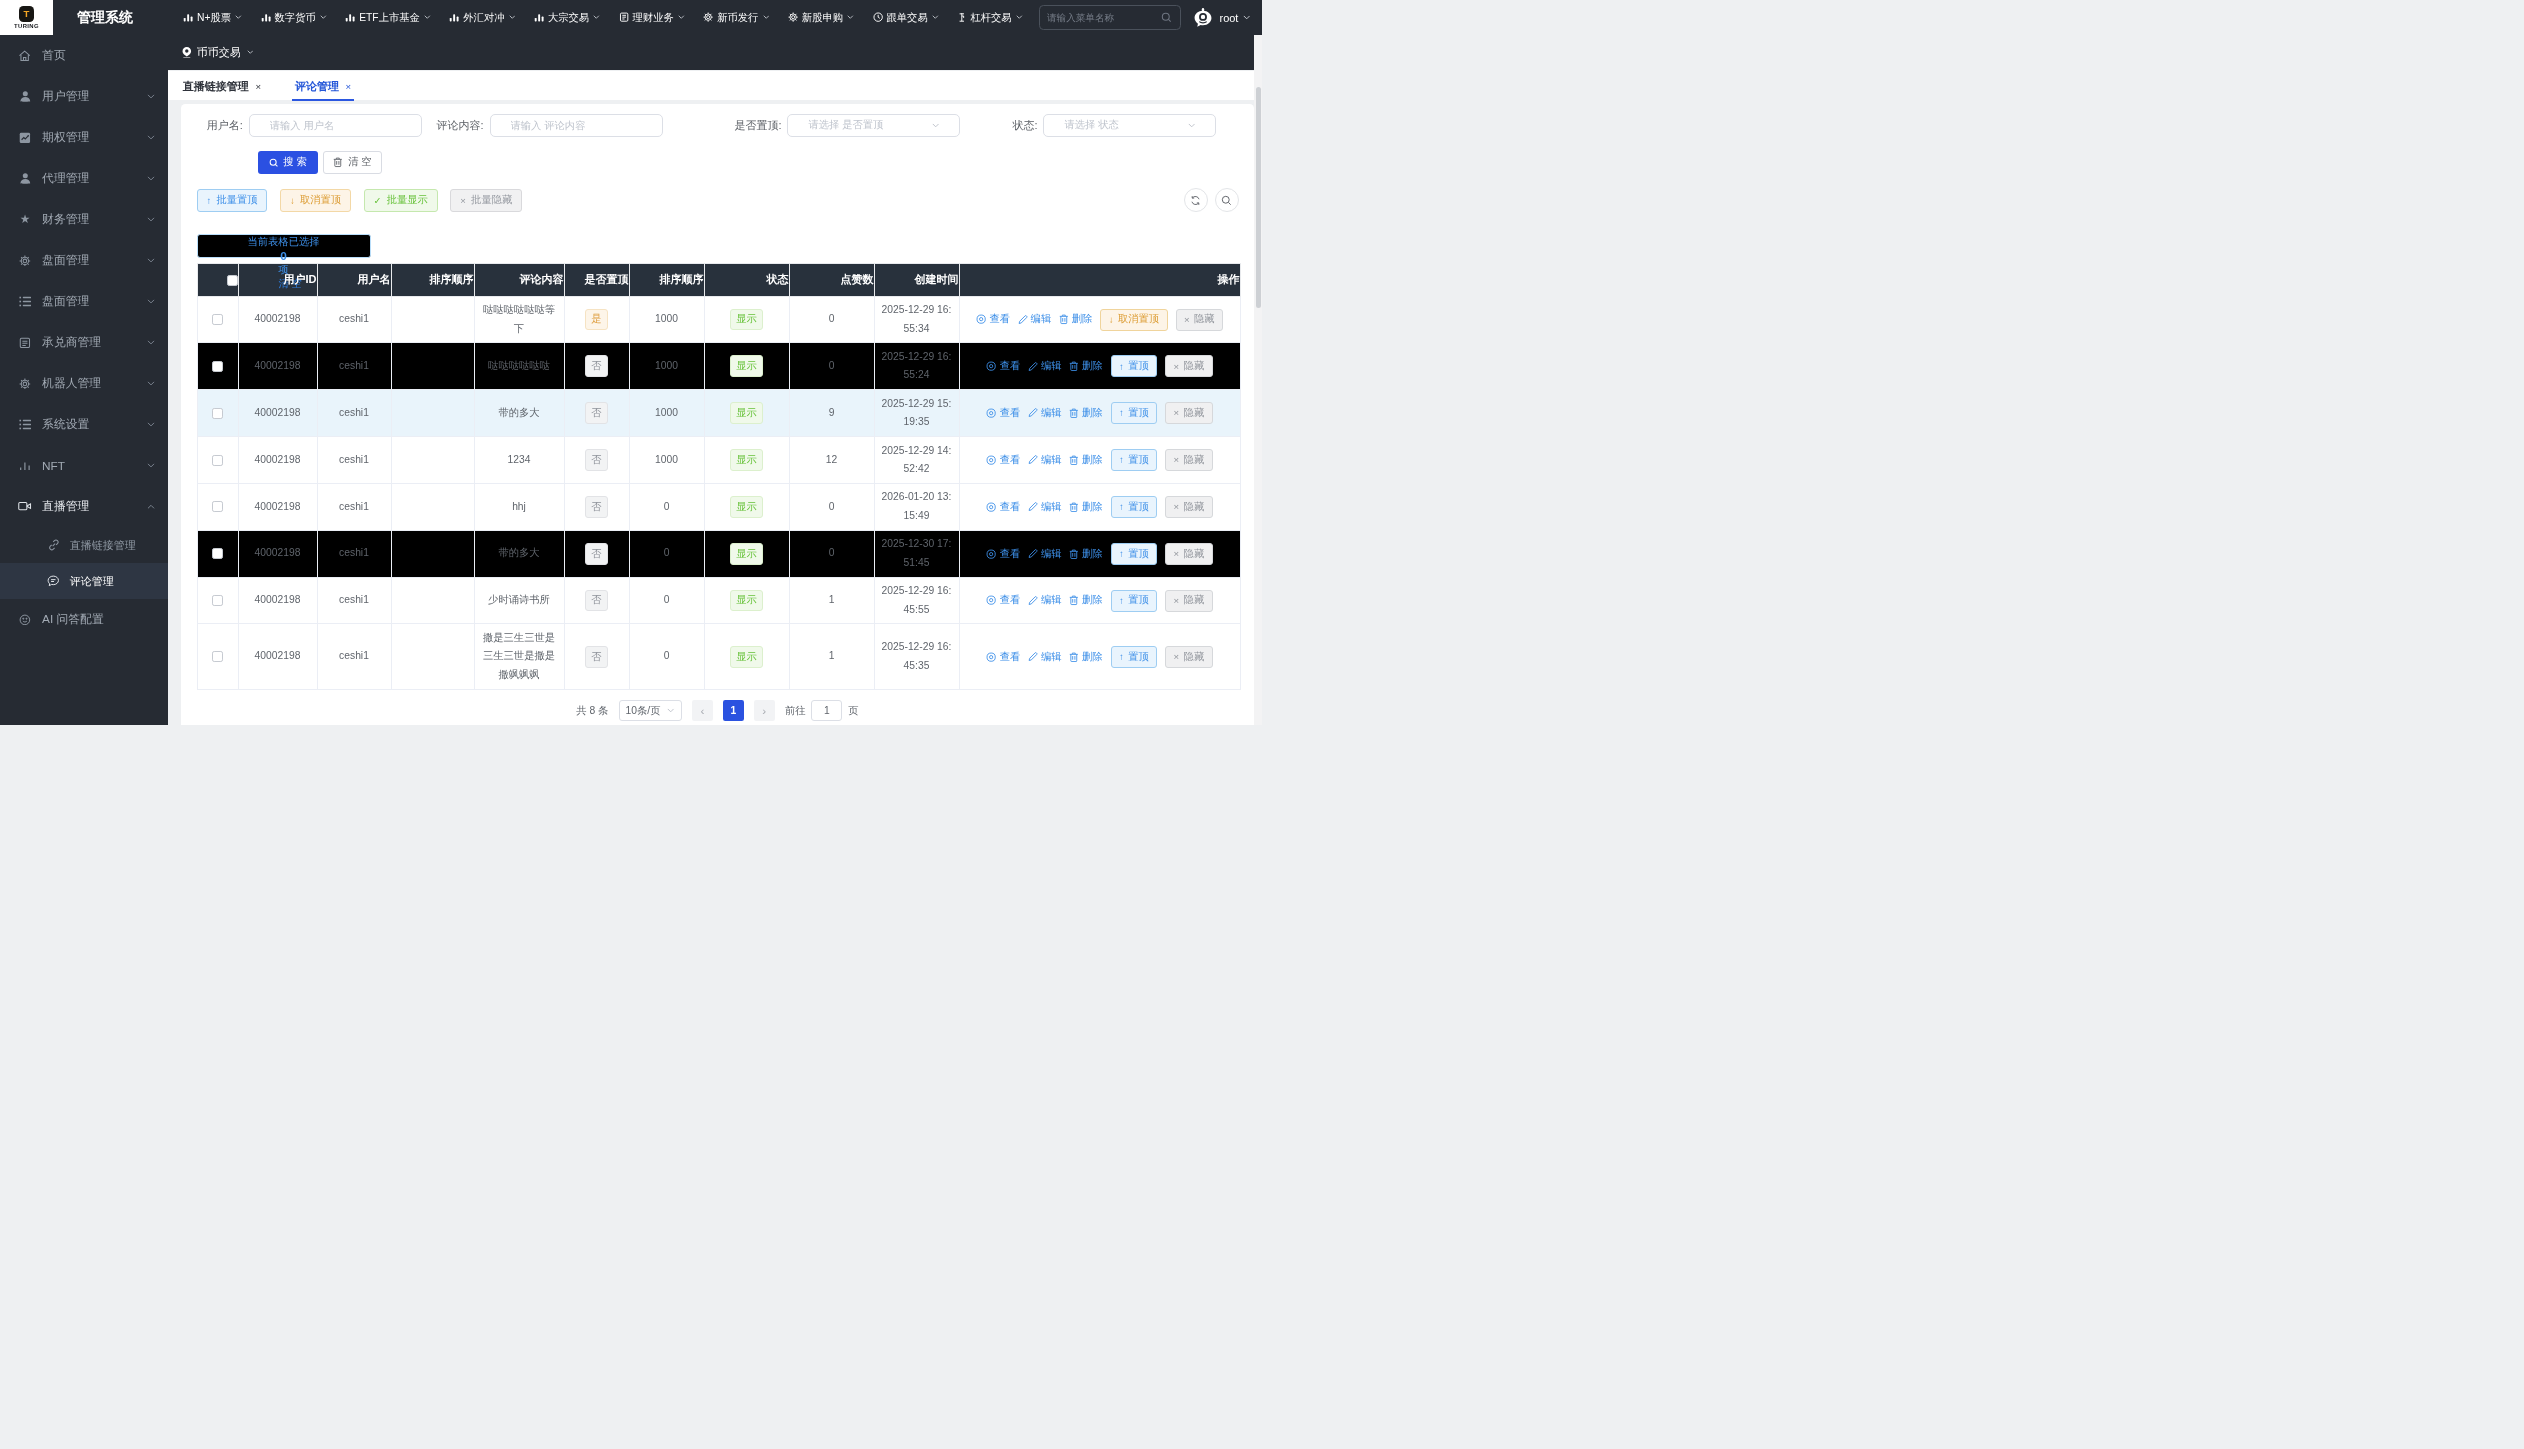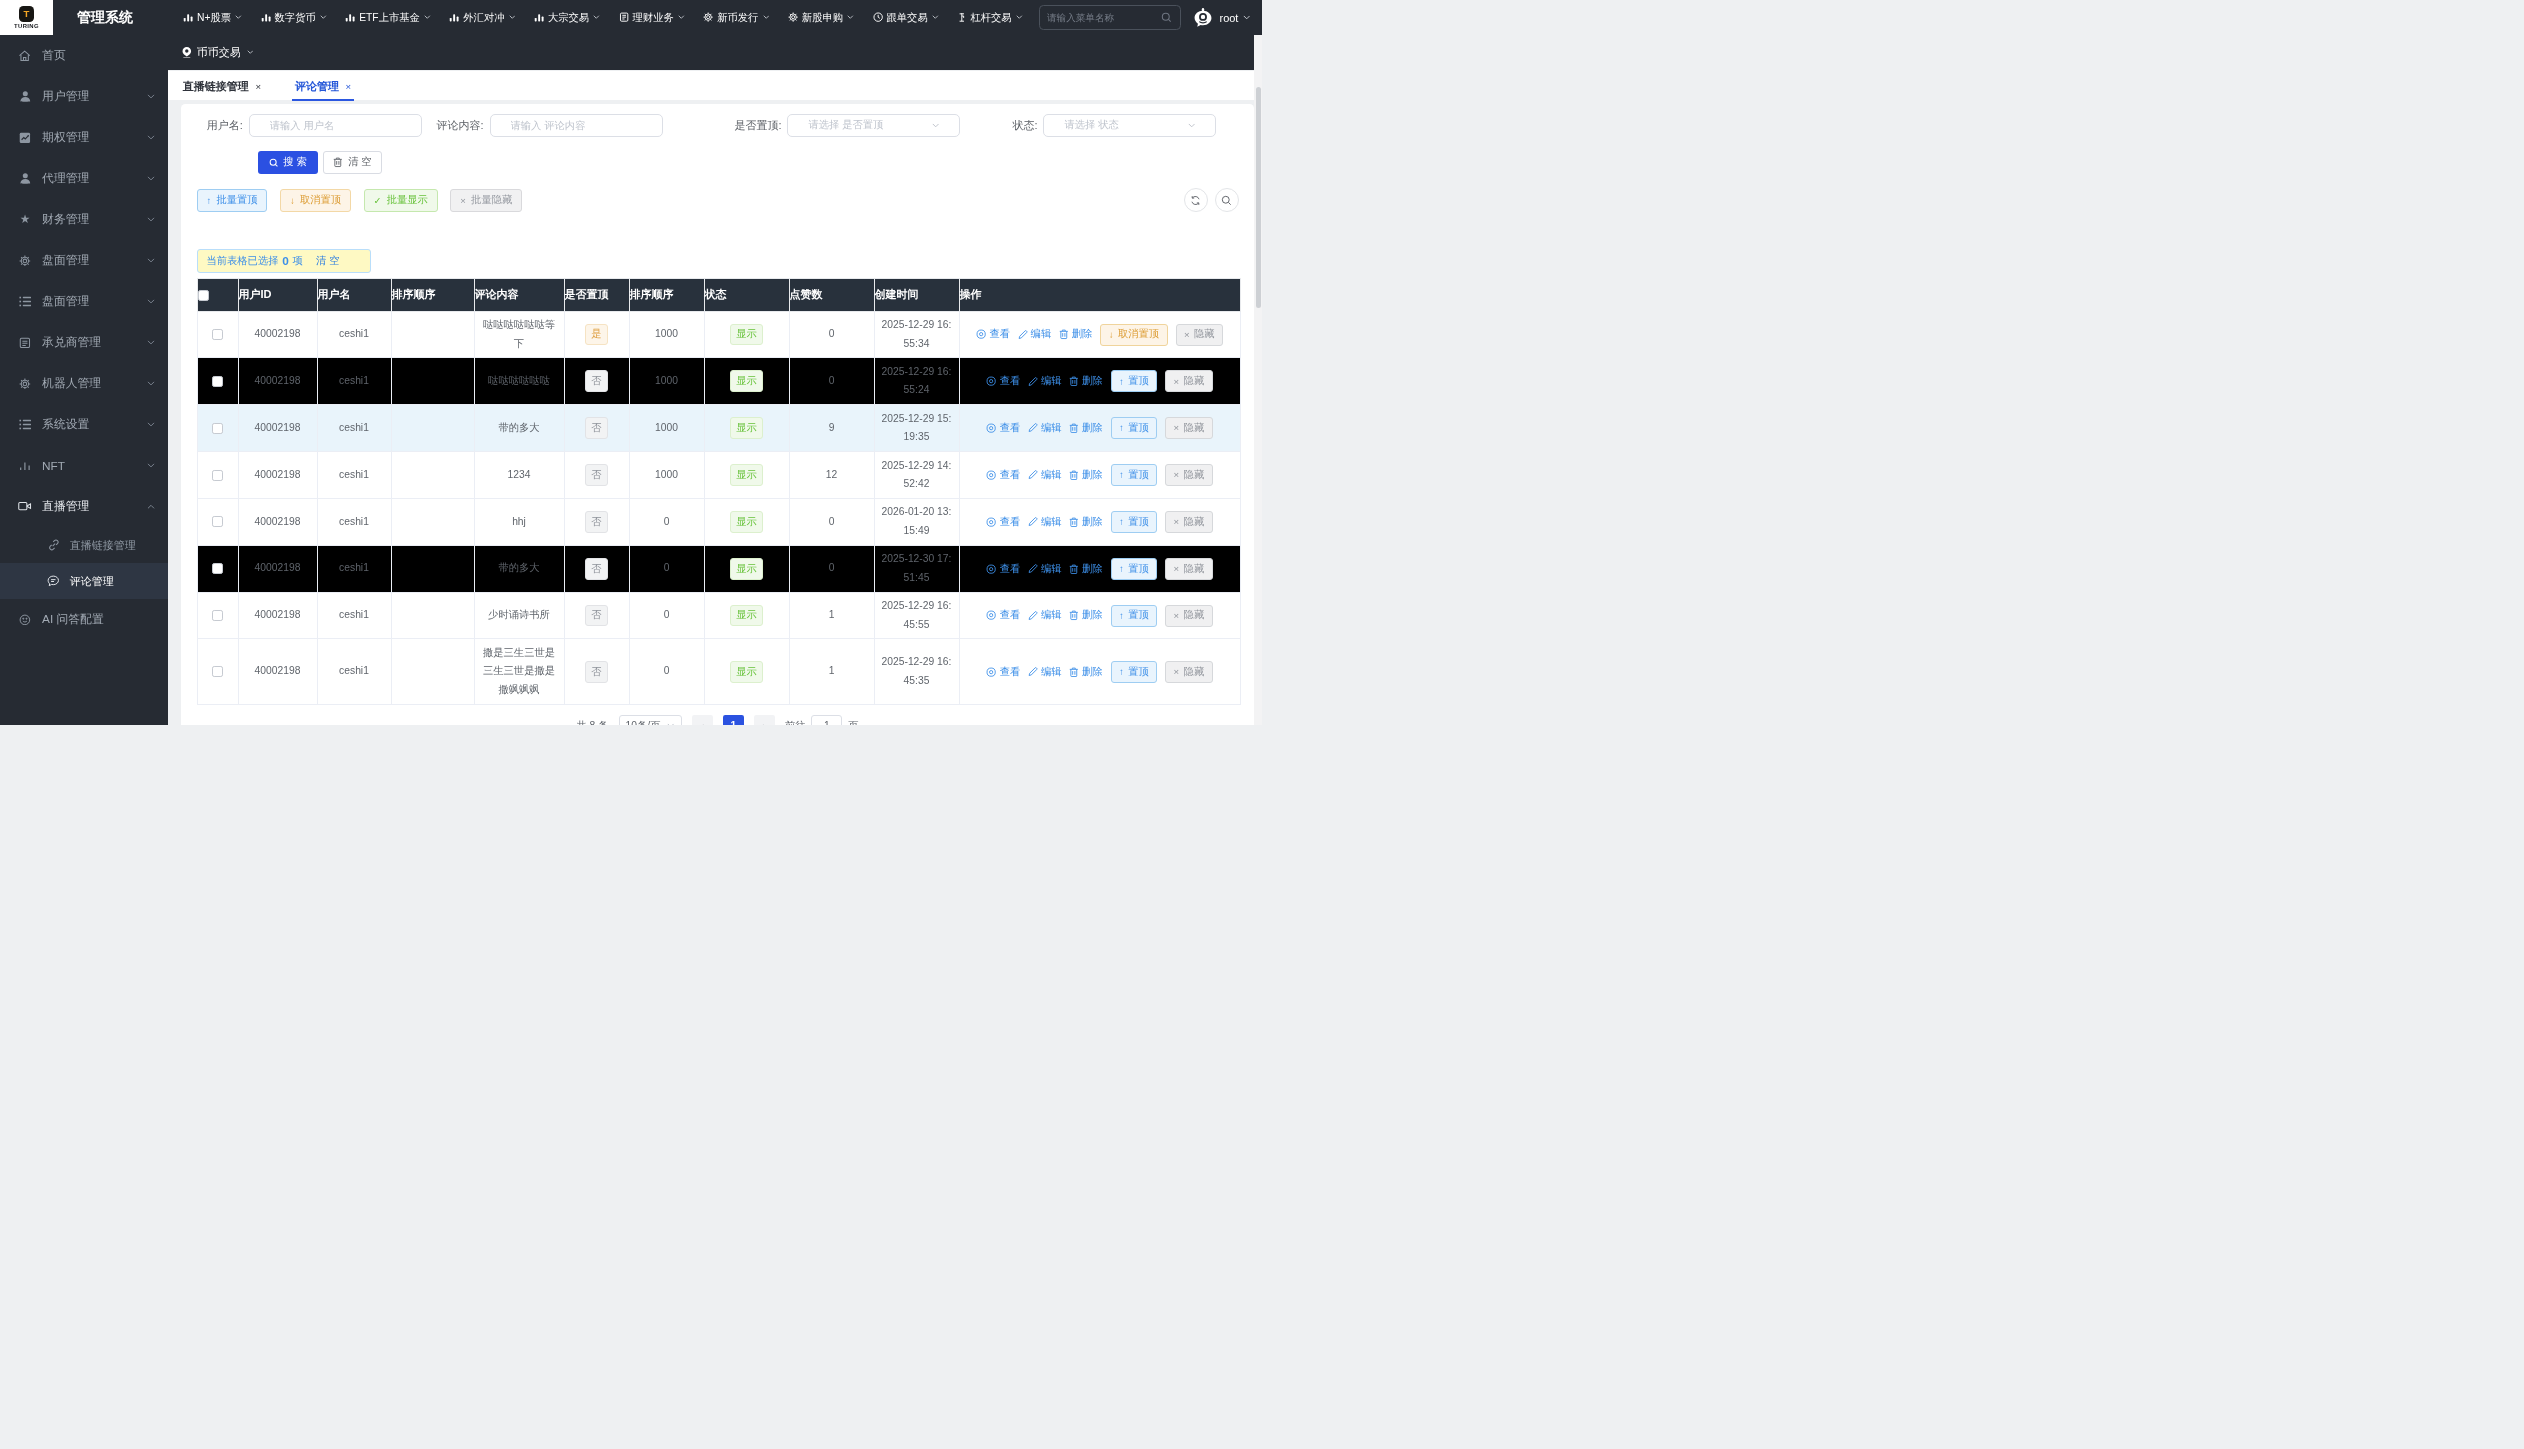--- a/index.html
+++ b/index.html
@@ -79,29 +79,29 @@
     gap:5.2px; font-size:10.3px; cursor:pointer; background:#fff; }
   .batch .pfx { font-size:9.6px; }
   .batch-pin   { background:#e9f4fd; border-color:#9ecdf2; color:#3d8fe8; }
   .batch-unpin { background:#fdf4e7; border-color:#f3d8a6; color:#dc9c33; }
   .batch-show  { background:#f0f9ea; border-color:#c5e8ae; color:#67c23a; }
   .batch-hide  { background:#f1f1f2; border-color:#d9d9dc; color:#9599a0; }
   .round-group { margin-left:auto; display:flex; gap:6.6px; }
   .round { width:24px; height:24px; border:0.7px solid #e3e5e8; border-radius:50%; background:#fff;
     display:flex; align-items:center; justify-content:center; color:#5c6066; cursor:pointer; }
 
-  .sel-bar { margin-top:37px; width:174px; height:24px; background:#fef9c3; border:0.7px solid #b9defa;
-    border-radius:3px; display:flex; align-items:center; padding:0 8.9px; font-size:10.3px; color:#3d8fe8; }
+  .sel-bar { margin-top:22px; width:174px; height:24px; background:#000000; border:0.7px solid #b9defa;
+    border-radius:3px; display:flex; align-items:center; padding:0 8.9px; font-size:10.3px; color:#3d8fe8;flex-direction:column; }
   .sel-count { font-weight:bold; font-size:11.8px; margin:0 3.7px; }
   .sel-clear { margin-left:13.3px; color:#2f7fe0; cursor:pointer; }
 
   
   table.grid { margin-top:4.4px; border-collapse:collapse; table-layout:fixed; width:1042px; }
   .grid th { background:#28313c; color:#fff; font-size:11px; font-weight:bold; height:33px;
-    border:0.7px solid #e8eaed; text-align:left; }
+    border:0.7px solid #e8eaed; text-align:right; }
   .grid td { border:0.7px solid #ebeef5; text-align:center; font-size:10.3px; color:#5f646b;
     padding:4.4px; line-height:1.8; word-break:break-all; background:#fff; }
   tr.striped td { background:#000000; }
   tr.hl td { background:#e9f4fb; }
   .cb { display:inline-block; width:11px; height:11px; border:0.7px solid #c6cad1; border-radius:2.2px;
     background:#fff; vertical-align:middle; cursor:pointer; }
   .tag { display:inline-block; min-width:20.7px; padding:3.7px 5.2px; border-radius:3px; border:0.7px solid;
     font-size:10.3px; line-height:1.2; }
   .tag-warn { background:#fdf5e9; border-color:#f6e3c3; color:#dfa043; }
   .tag-info { background:#f2f3f4; border-color:#e2e3e6; color:#8f939a; }

